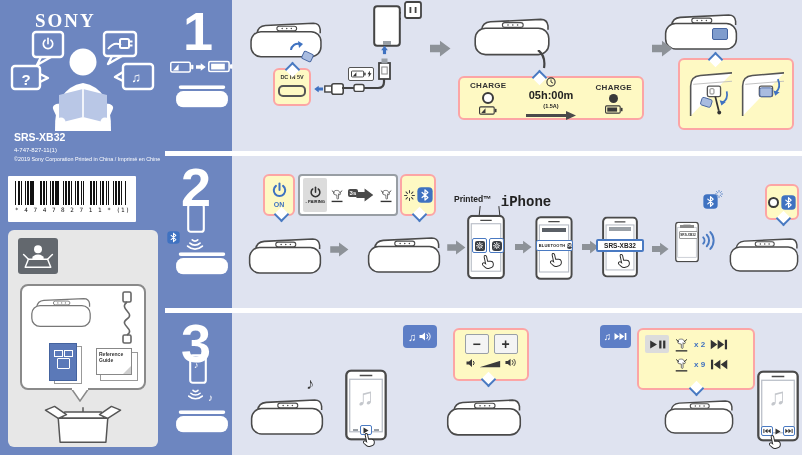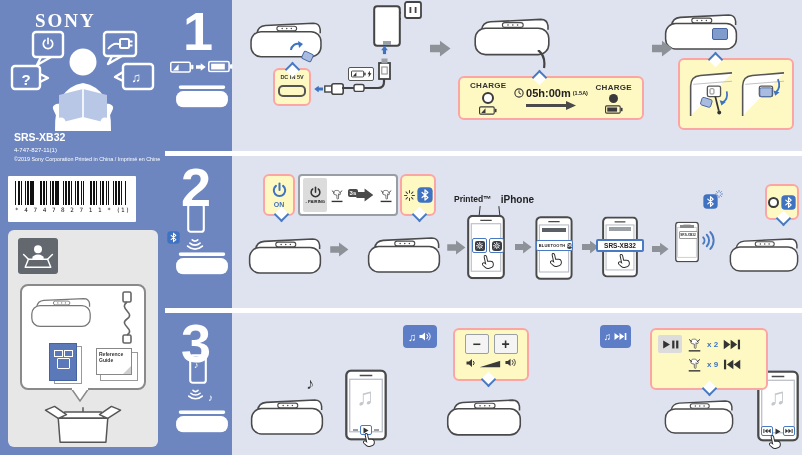--- a/index.html
+++ b/index.html
@@ -351,21 +351,21 @@
     <div class="callout" style="left:226px;top:76px;width:186px;height:44px;display:flex;align-items:center;justify-content:space-between;padding:0 10px;">
       <div class="ptr-up" style="left:74px;top:-6px;"></div>
       <div style="display:flex;flex-direction:column;align-items:center;gap:2px;">
         <div style="font-size:8px;font-weight:bold;letter-spacing:.3px;">CHARGE</div>
         <div class="ledring"></div>
         <svg width="18" height="9" viewBox="0 0 32 16" style="color:#3a3a3a">
             <use href="#battlo"></use>
           </svg>
       </div>
       <div style="display:flex;flex-direction:column;align-items:center;">
-        <div style="display:flex;align-items:center;gap:2px;">
+        <div style="display:flex;align-items:center;gap:2px;flex-direction:column;">
           <svg width="10" height="10" viewBox="0 0 16 16" style="color:#3a3a3a">
               <use href="#clockicon"></use>
             </svg>
           <span style="font-size:11px;font-weight:bold;color:#222;">05h:00m</span>
           <span style="font-size:5.5px;font-weight:bold;color:#222;">(1.5A)</span>
         </div>
         <svg width="50" height="9" viewBox="0 0 50 9" style="margin-top:2px">
           <path d="M0 4.5 H40" stroke="#4a4a4a" stroke-width="3"></path>
           <path d="M40 0 L50 4.5 L40 9 Z" fill="#4a4a4a"></path>
         </svg>
@@ -462,21 +462,21 @@
           <use href="#btbadge"></use>
         </svg>
     </div>
 
     <svg class="garrow" style="left:215px;top:84px" width="19" height="15" viewBox="0 0 20 16">
         <use href="#fatarrow"></use>
       </svg>
 
     <div class="abs" style="left:222px;top:38px;display:flex;gap:9px;">
       <span style="font-size:8.5px;font-weight:bold;color:#222;">Printed™</span>
-      <span style="font-size:10px;font-weight:bold;color:#222;">iPhone</span>
+      <span style="font-size:14px;font-weight:bold;color:#222;font-family:Liberation Mono, monospace;">iPhone</span>
     </div>
     <div class="abs" style="left:246px;top:50px;width:1.3px;height:32px;background:#333;transform:rotate(6deg);"></div>
     <div class="abs" style="left:268px;top:50px;width:1.3px;height:32px;background:#333;transform:rotate(-6deg);"></div>
 
     <svg class="abs" style="left:235px;top:58px;color:#4a4a4a" width="38" height="66" viewBox="0 0 40 68">
         <use href="#phone"></use>
       </svg>
     <div class="screenbox center" style="left:240px;top:82px;width:15px;height:15px;">
       <div class="center" style="width:10px;height:10px;background:#3b3f45;border-radius:2px;">
         <svg width="7.5" height="7.5" viewBox="0 0 20 20" style="color:#fff">
@@ -615,21 +615,21 @@
         <use href="#spk"></use>
       </svg>
 
     <div class="bluebadge" style="left:368px;top:12px;width:31px;height:23px;">
       <span style="font-size:10px;">♫</span>
       <svg width="13" height="9" viewBox="0 0 26 16" style="color:#fff">
           <use href="#nexttrack"></use>
         </svg>
     </div>
 
-    <div class="callout" style="left:418px;top:15px;width:118px;height:62px;padding:5px 6px;">
+    <div class="callout" style="left:405px;top:15px;width:118px;height:62px;padding:5px 6px;">
       <div class="ptr-dn" style="left:52px;bottom:-6px;"></div>
       <div style="display:flex;align-items:center;gap:5px;">
         <div class="chip center" style="width:24px;height:18px;">
           <svg width="17" height="9" viewBox="0 0 30 16" style="color:#333">
               <use href="#playpause"></use>
             </svg>
         </div>
         <svg width="15" height="15" viewBox="0 0 26 26" style="color:#333">
             <use href="#press"></use>
           </svg>

